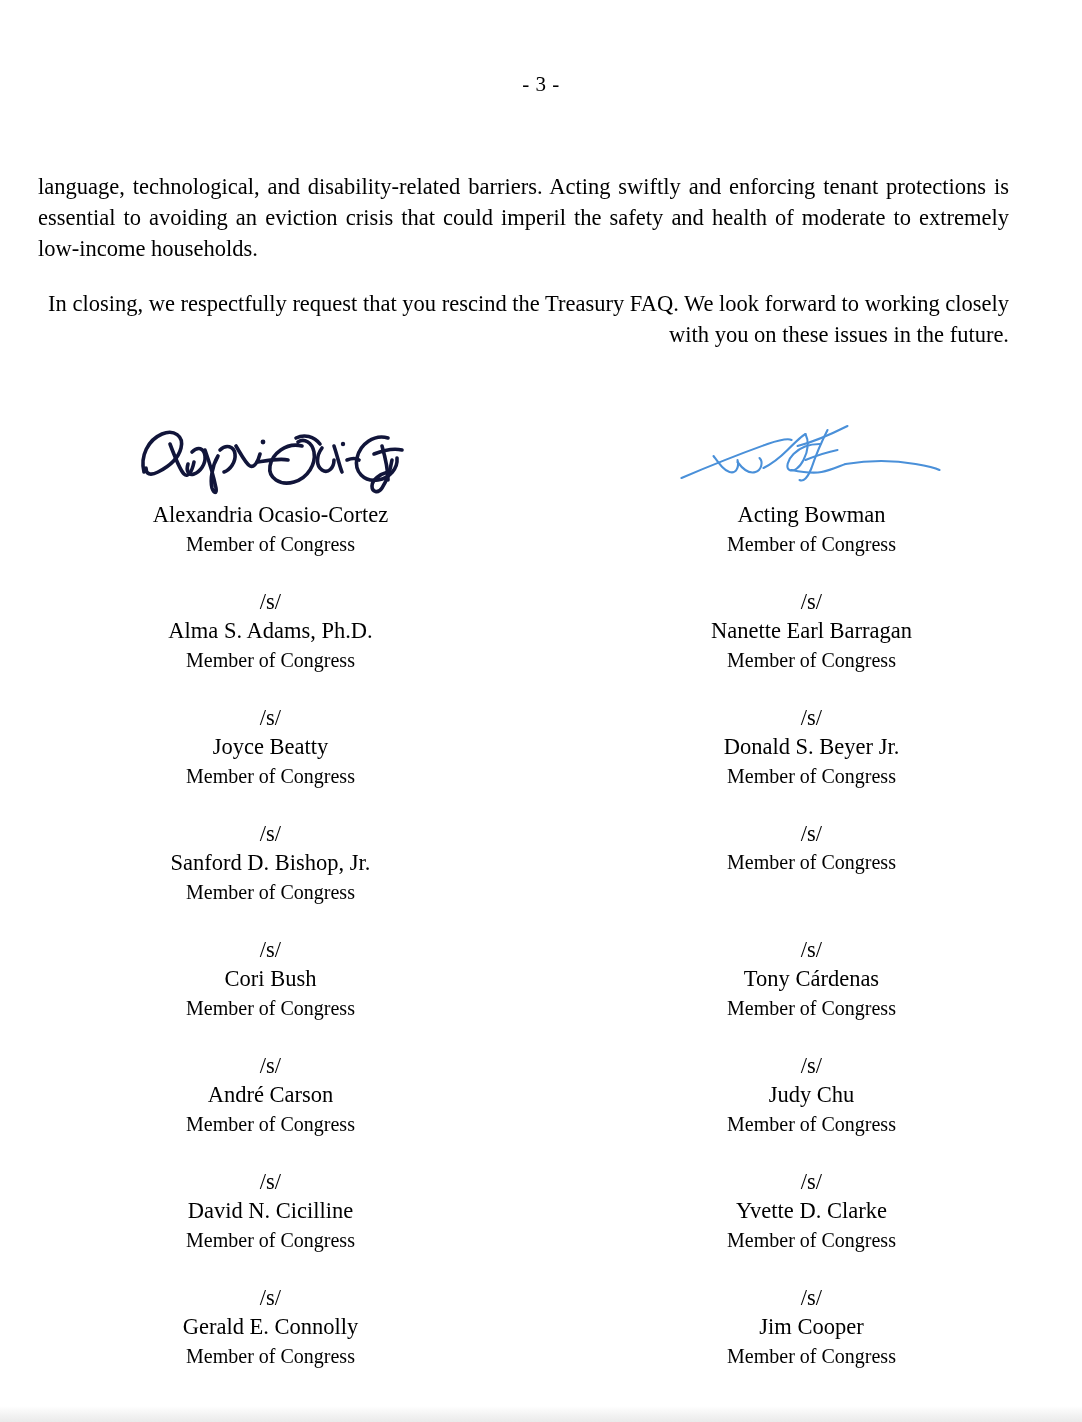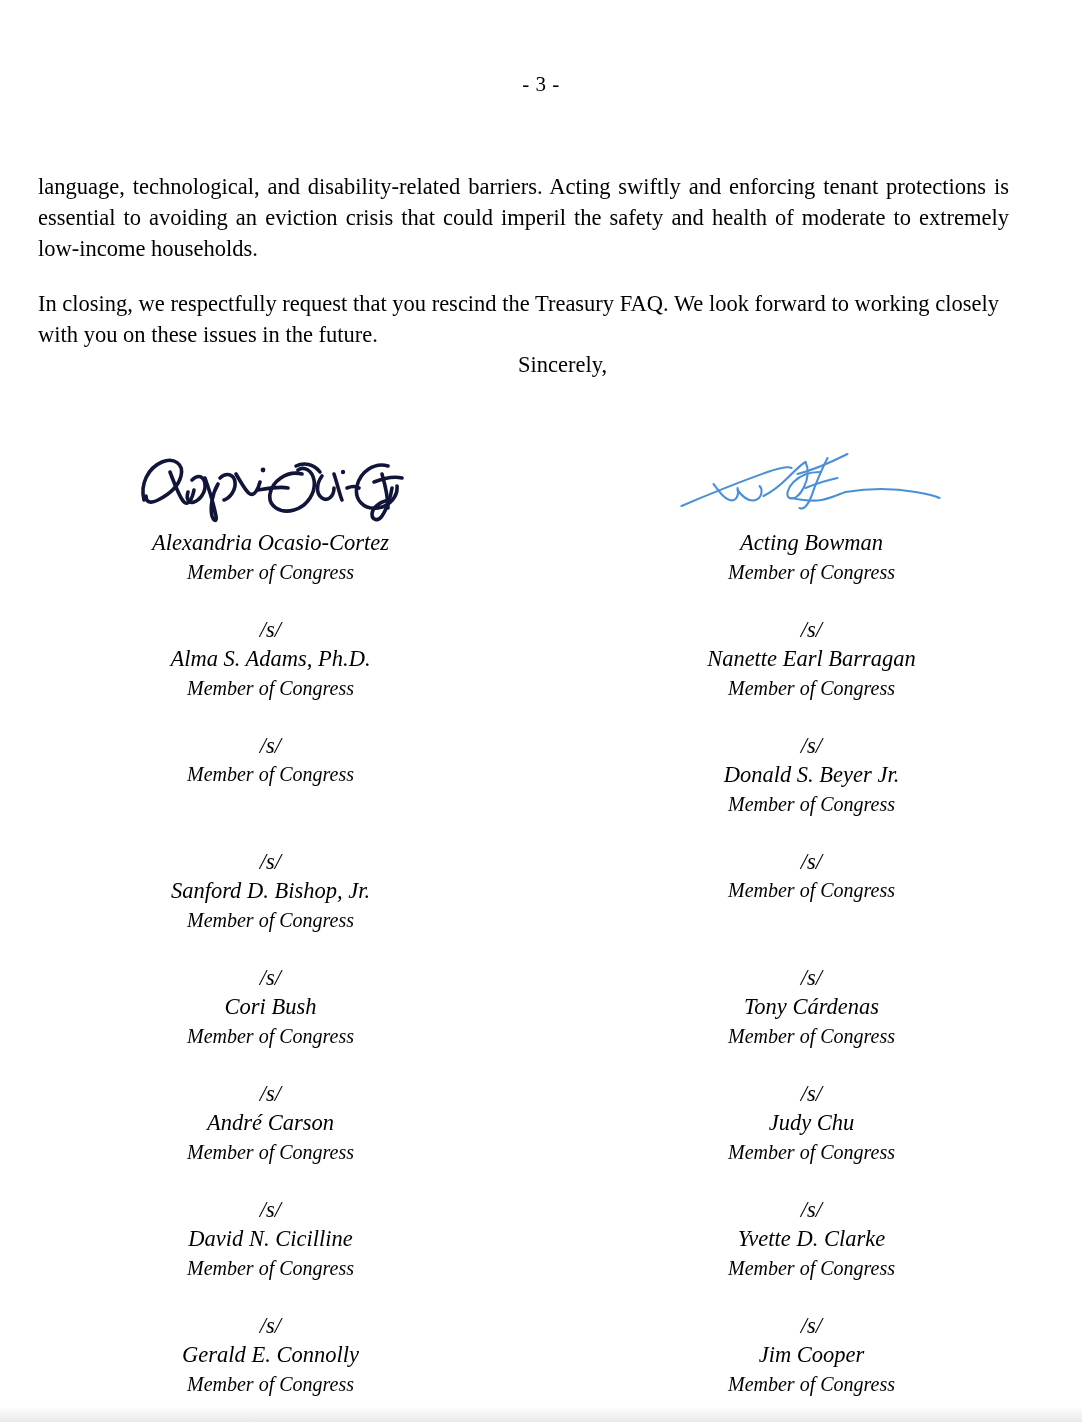--- a/index.html
+++ b/index.html
@@ -48,44 +48,43 @@
     font-size: 22.5px;
     line-height: 31px;
     text-align: justify;
     text-justify: inter-word;
     margin: 0;
   }
   .para + .para {
     margin-top: 24px;
   }
   .para.last-noj {
-    text-align: left;
+    text-align: right;
   }
 
   
   .sincerely {
     position: absolute;
     left: 0;
     top: 352px;
     width: 1082px;
     text-align: center;
     font-size: 22.5px;
   }
   .sincerely .inner {
     display: inline-block;
     margin-left: 43px;
   }
 
   
   .signers {
     position: absolute;
     left: 0;
-    top: 420px;
+    top: 392px;
     width: 946px;
-    font-style: italic;
   }
   .sig-row {
     display: flex;
     width: 1082px;
   }
   .sig-col {
     width: 541px;
     text-align: center;
     box-sizing: border-box;
   }
@@ -136,23 +135,20 @@
 
 <div class="page">
 
   <div class="page-number">- 3 -</div>
 
   <div class="body-block">
     <p class="para">language, technological, and disability-related barriers. Acting swiftly and enforcing tenant protections is essential to avoiding an eviction crisis that could imperil the safety and health of moderate to extremely low-income households.</p>
     <p class="para last-noj">In closing, we respectfully request that you rescind the Treasury FAQ. We look forward to working closely with you on these issues in the future.</p>
   </div>
 
-  <div class="sincerely">
-    <span class="inner">Sincerely,</span>
-  </div>
 
   <div class="signers">
 
     <div class="sig-row with-sig">
       <div class="sig-col">
         <div class="sig-graphic">
           <svg width="270" height="80" viewBox="0 0 270 80" fill="none" stroke="#11153a" stroke-width="3.6" stroke-linecap="round" stroke-linejoin="round">
             <path d="M8 56 C4 40 12 24 26 18 C38 13 48 20 45 32 C42 44 30 52 22 56 C14 60 10 58 10 52"></path>
             <path d="M34 28 C40 44 44 54 48 58 C52 62 56 56 58 46"></path>
             <path d="M56 36 C62 30 68 32 69 40 C70 48 64 56 58 58 C52 60 50 54 52 48"></path>
@@ -205,20 +201,21 @@
       <div class="sig-col">
         <div class="sig-slash">/s/</div>
         <div class="sig-name">Nanette Earl Barragan</div>
         <div class="sig-title">Member of Congress</div>
       </div>
     </div>
 
     <div class="sig-row group">
       <div class="sig-col">
         <div class="sig-slash">/s/</div>
+        <div class="sig-name">Joyce Beatty</div>
         <div class="sig-title">Member of Congress</div>
       </div>
       <div class="sig-col">
         <div class="sig-slash">/s/</div>
         <div class="sig-name">Donald S. Beyer Jr.</div>
         <div class="sig-title">Member of Congress</div>
       </div>
     </div>
 
     <div class="sig-row group">

